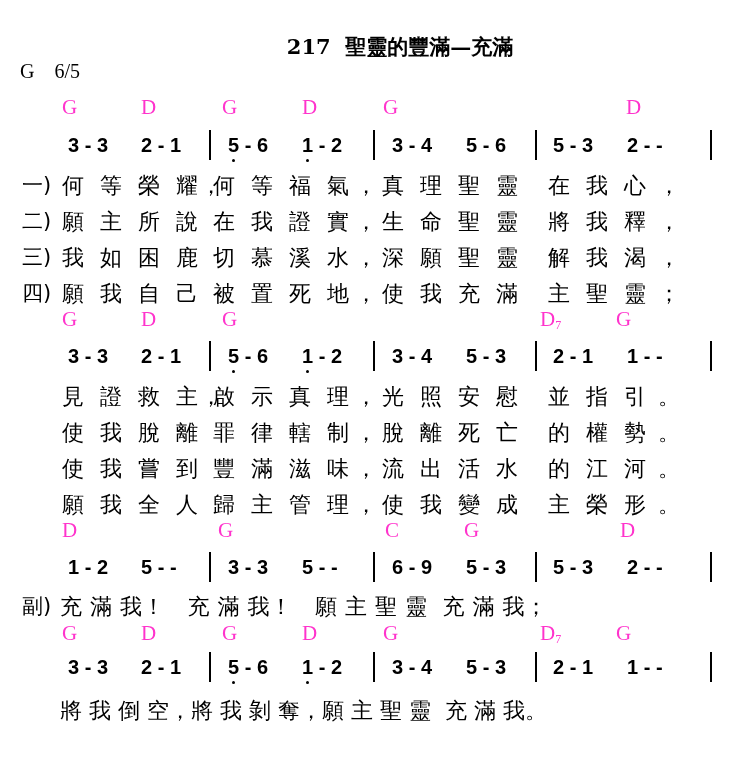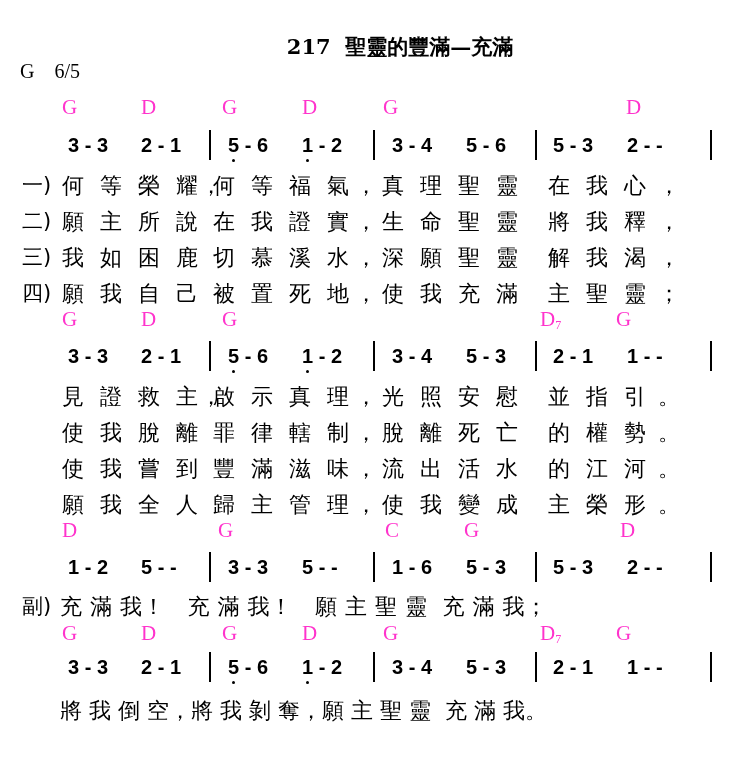--- a/index.html
+++ b/index.html
@@ -205,21 +205,21 @@
     <div class="abs lyr" style="left: 658px; top: 494px;">。</div>
     <div class="abs chord" style="left: 62px; top: 520px;"><span>D</span></div>
     <div class="abs chord" style="left: 218px; top: 520px;"><span>G</span></div>
     <div class="abs chord" style="left: 385px; top: 520px;"><span>C</span></div>
     <div class="abs chord" style="left: 464px; top: 520px;"><span>G</span></div>
     <div class="abs chord" style="left: 620px; top: 520px;"><span>D</span></div>
     <div class="abs notes" style="left: 68px; top: 557px;">1 - 2</div>
     <div class="abs notes" style="left: 141px; top: 557px;">5 - -</div>
     <div class="abs notes" style="left: 228px; top: 557px;">3 - 3</div>
     <div class="abs notes" style="left: 302px; top: 557px;">5 - -</div>
-    <div class="abs notes" style="left: 392px; top: 557px;">1 - 6</div>
+    <div class="abs notes" style="left: 392px; top: 557px;">6 - 9</div>
     <div class="abs notes" style="left: 466px; top: 557px;">5 - 3</div>
     <div class="abs notes" style="left: 553px; top: 557px;">5 - 3</div>
     <div class="abs notes" style="left: 627px; top: 557px;">2 - -</div>
     <div class="abs bar" style="left: 209px; top: 552px;"></div>
     <div class="abs bar" style="left: 373px; top: 552px;"></div>
     <div class="abs bar" style="left: 535px; top: 552px;"></div>
     <div class="abs bar" style="left: 710px; top: 552px;"></div>
     <div class="abs lyr-prefix" style="left: 22px; top: 596px;">副)</div>
     <div class="abs lyr" style="left: 60px; top: 596px; white-space: pre; letter-spacing: 0.5px;">充 滿 我！   充 滿 我！   願 主 聖 靈  充 滿 我；</div>
     <div class="abs chord" style="left: 62px; top: 623px;"><span>G</span></div>

